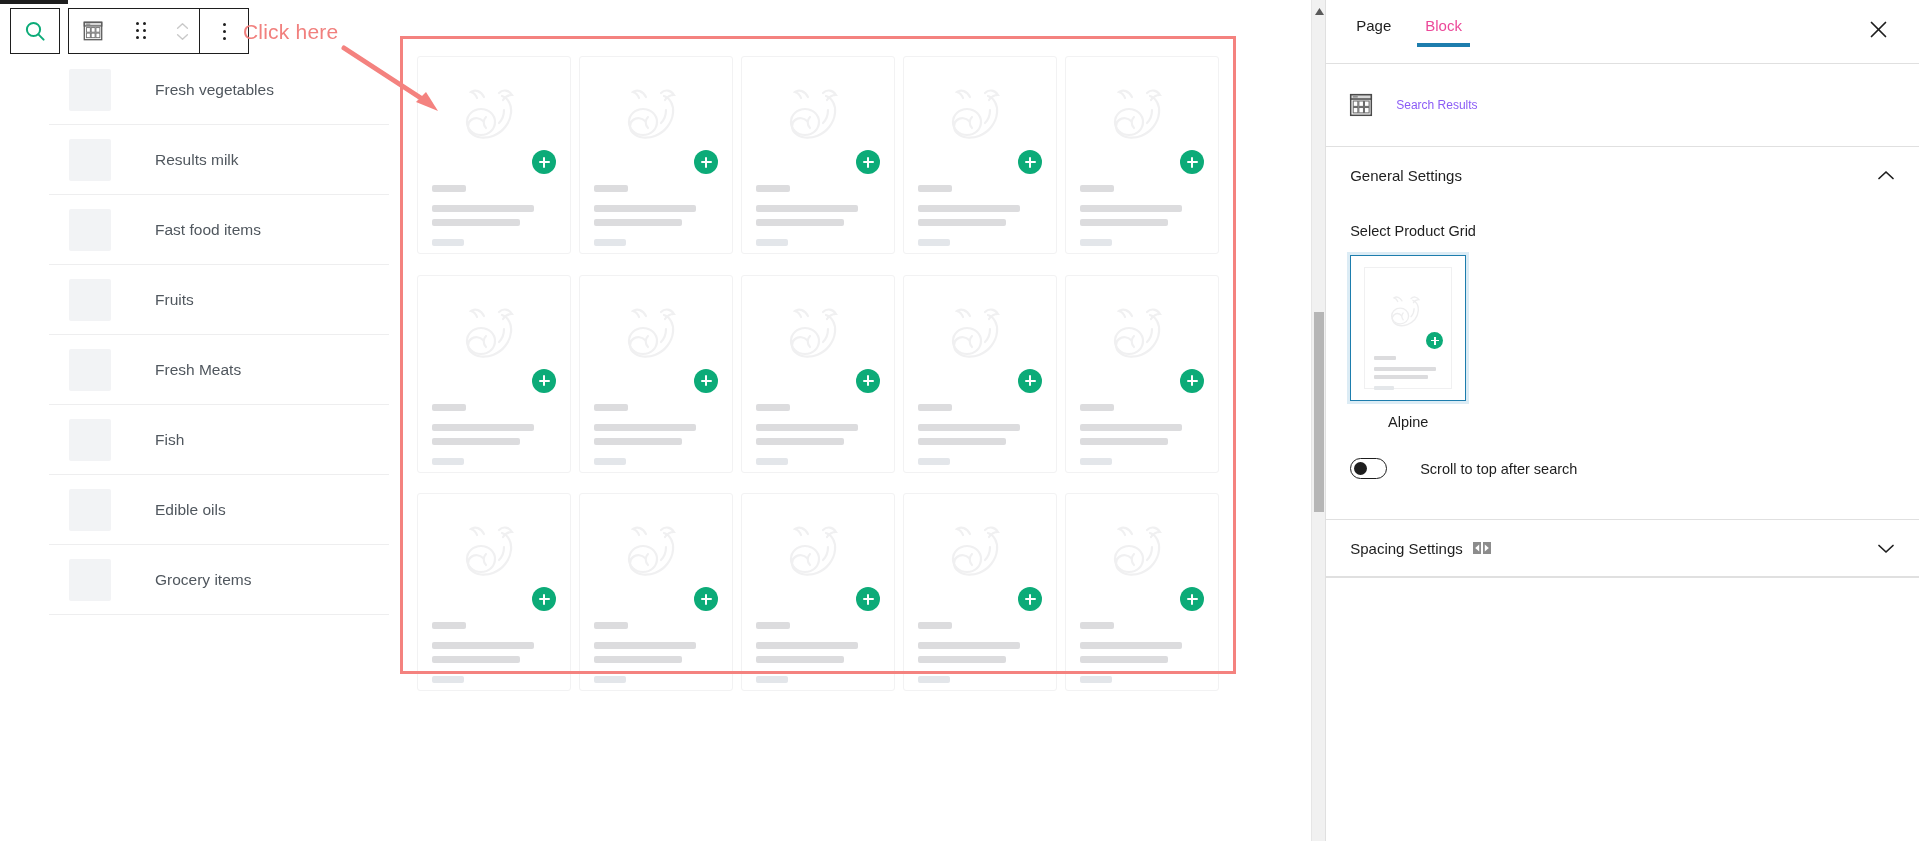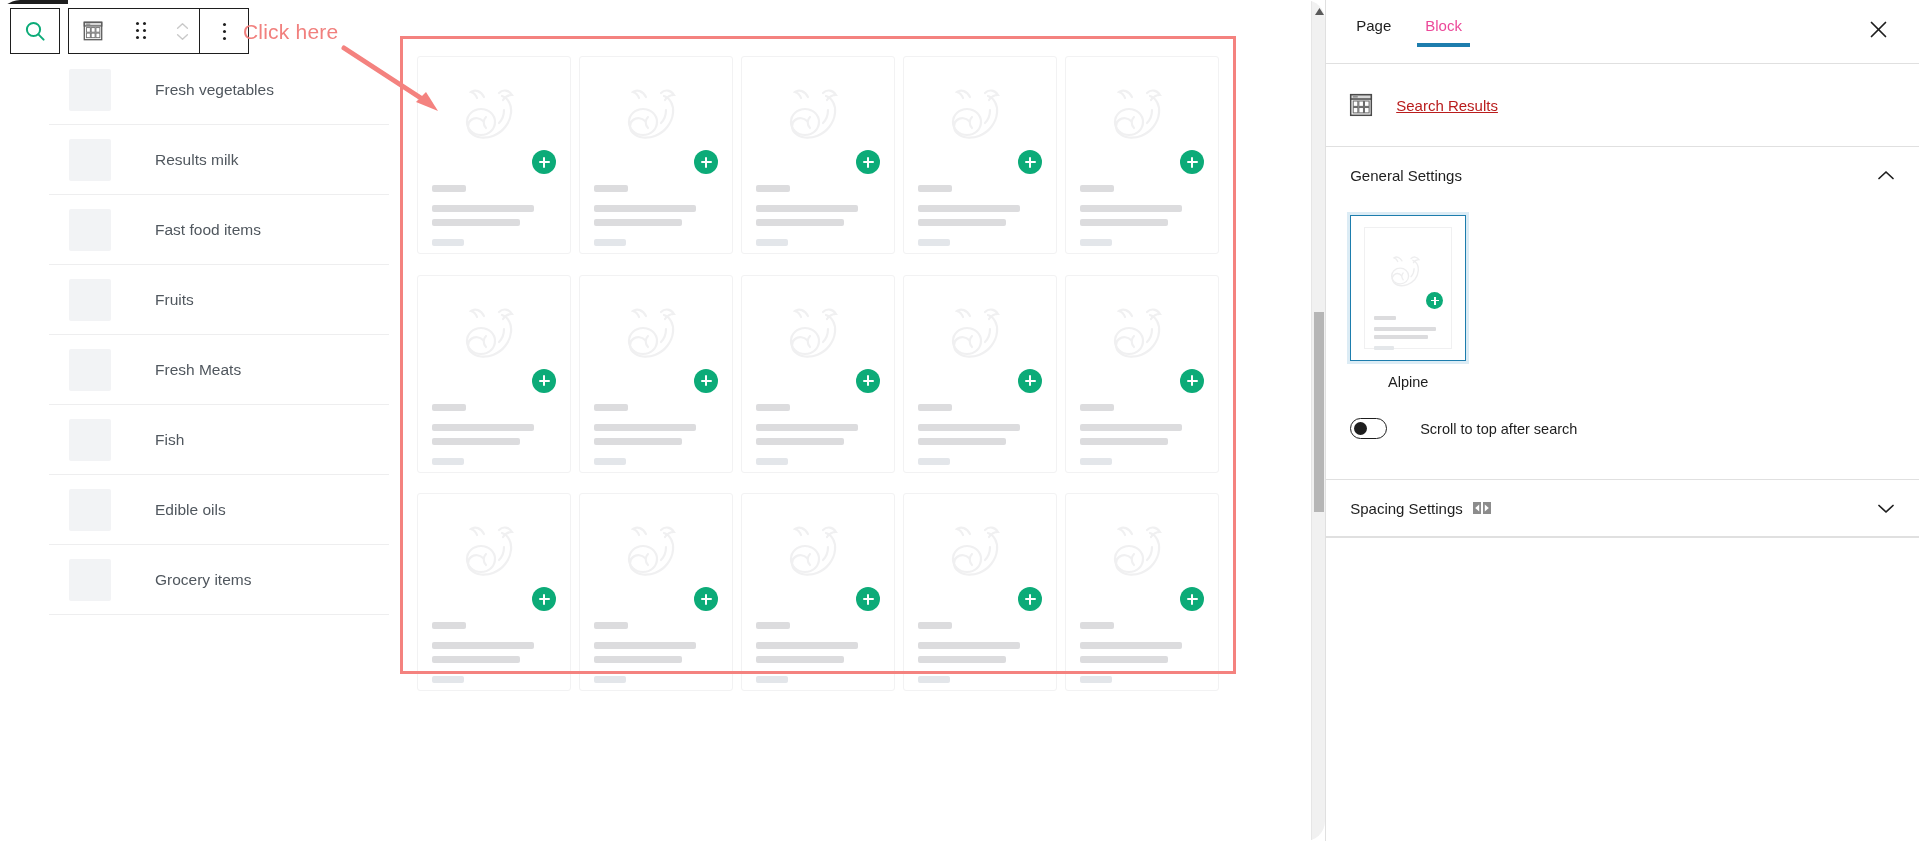--- a/index.html
+++ b/index.html
@@ -6,21 +6,21 @@
   html, body { width: 1919px; height: 841px; overflow: hidden; }
   body {
     font-family: "Liberation Sans", sans-serif;
     background: #ffffff;
     color: #3c434a;
     -webkit-font-smoothing: antialiased;
   }
   .app { position: relative; width: 1919px; height: 841px; display: flex; }
 
   
-  .editor { position: relative; width: 1424px; height: 841px; background:#fff; overflow:hidden;border-radius:20px; }
+  .editor { position: relative; width: 1424px; height: 841px; background:#fff; overflow:hidden; }
 
   .top-strip { position:absolute; left:0; top:0; width:100%; height:6px; }
   .top-strip .black-bar { position:absolute; left:0; top:0; width:68px; height:4px; background:#1e1e1e; }
 
   
   .block-toolbar { position:absolute; left:10px; top:8px; display:flex; align-items:stretch; height:46px; z-index:30; }
   .tb-group { display:flex; align-items:stretch; background:#fff; border:1px solid #1e1e1e; }
   .tb-group.first { margin-right:8px; }
   .tb-btn { width:48px; display:flex; align-items:center; justify-content:center; cursor:pointer; background:transparent; border:none; }
   .tb-sep { width:1px; background:#1e1e1e; }
@@ -74,21 +74,21 @@
   .sidebar { width:638px; height:841px; background:#fff; border-left:1px solid #e0e0e0; position:relative; }
   .sb-tabs { height:63px; display:flex; align-items:center; padding:0 22px; position:relative; }
   .sb-tab { font-size:15px; color:#1e1e1e; padding:0 8px 13px 8px; margin-right:18px; cursor:pointer; position:relative; font-family:"Liberation Sans", sans-serif; }
   .sb-tab.active { color:#ec4899; font-weight:400; }
   .sb-tab.active::after { content:""; position:absolute; left:0; right:0; bottom:0; height:4px; background:#1d7dad; }
   .sb-close { position:absolute; right:24px; top:12px; width:34px; height:34px; display:flex; align-items:center; justify-content:center; cursor:pointer; }
   .sb-divider { height:1px; background:#e0e0e0; }
 
   .sb-blockrow { height:82px; display:flex; align-items:center; gap:22px; padding:0 22px; }
   .sb-blockicon { width:26px; height:26px; }
-  .sb-blockname { font-size:15px; color:#b91c1c; font-family:"Liberation Sans", sans-serif;text-decoration:underline; }
+  .sb-blockname { font-size:12px; color:#8b5cf6; font-family:"Liberation Sans", sans-serif; }
 
   .sb-section-head { height:56px; display:flex; align-items:center; justify-content:space-between; padding:0 24px; cursor:pointer; }
   .sb-section-title { font-size:15px; color:#1e1e1e; font-family:"Liberation Sans", sans-serif; display:flex; align-items:center; gap:10px; }
   .resize-cursor { display:inline-block; width:18px; height:16px; }
 
   .sb-body { padding:12px 24px 0 24px; }
   .sb-field-label { font-size:14.5px; color:#1e1e1e; margin:8px 0 16px 0; font-family:"Liberation Sans", sans-serif; }
 
   .grid-choice { width:116px; }
   .grid-choice-box { width:116px; height:146px; border:1px solid #1d7dad; background:#fff;
@@ -516,20 +516,21 @@
     <div class="sb-divider"></div>
 
     <div class="sb-section-head">
       <span class="sb-section-title">General Settings</span>
       <svg width="18" height="11" viewBox="0 0 18 11">
         <polyline points="2,8.5 9,2 16,8.5" fill="none" stroke="#1e1e1e" stroke-width="1.7" stroke-linecap="round" stroke-linejoin="round"></polyline>
       </svg>
     </div>
 
     <div class="sb-body">
+      <div class="sb-field-label">Select Product Grid</div>
 
       <div class="grid-choice">
         <div class="grid-choice-box">
           <div class="mini-card">
             <svg class="mini-chili" viewBox="0 0 72 66">
               <path d="M26 18c-3-6-9-8-13-5 3 1 5 3 6 6" fill="none" stroke="#dcdcde" stroke-width="2.2" stroke-linecap="round"></path>
               <path d="M41 14c4-4 10-3 13 2-4 0-7 2-9 5" fill="none" stroke="#dcdcde" stroke-width="2.2" stroke-linecap="round"></path>
               <path d="M44 17c6 2 10 9 9 17-1 10-8 19-18 23-8 3-17 2-22-3-4-4-4-10 0-13 4-3 9-2 12 1" fill="none" stroke="#dcdcde" stroke-width="2.2" stroke-linecap="round"></path>
               <ellipse cx="23" cy="43" rx="14" ry="13" fill="none" stroke="#dcdcde" stroke-width="2.2"></ellipse>
               <path d="M28 38c-3 3-3 8 0 11" fill="none" stroke="#dcdcde" stroke-width="2.2" stroke-linecap="round"></path>

